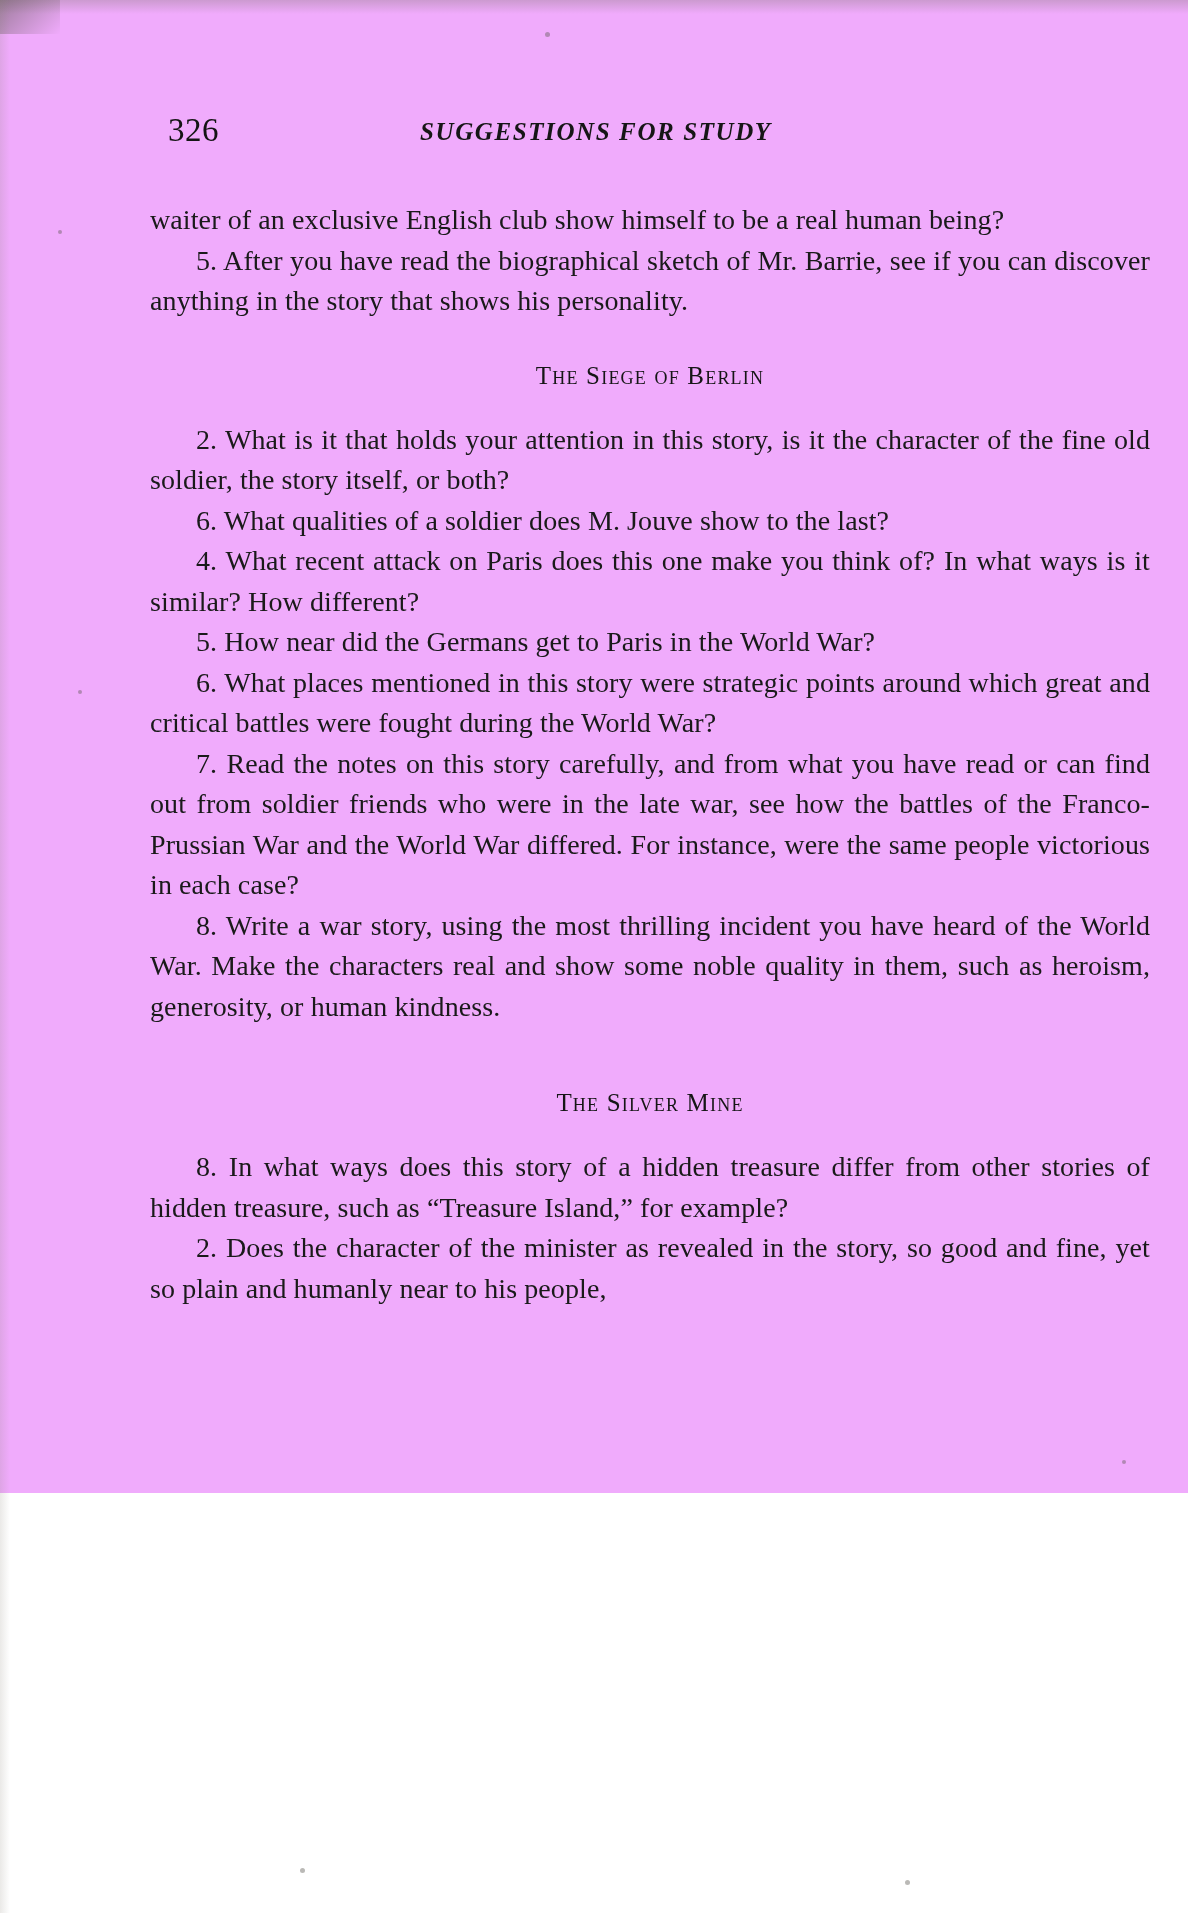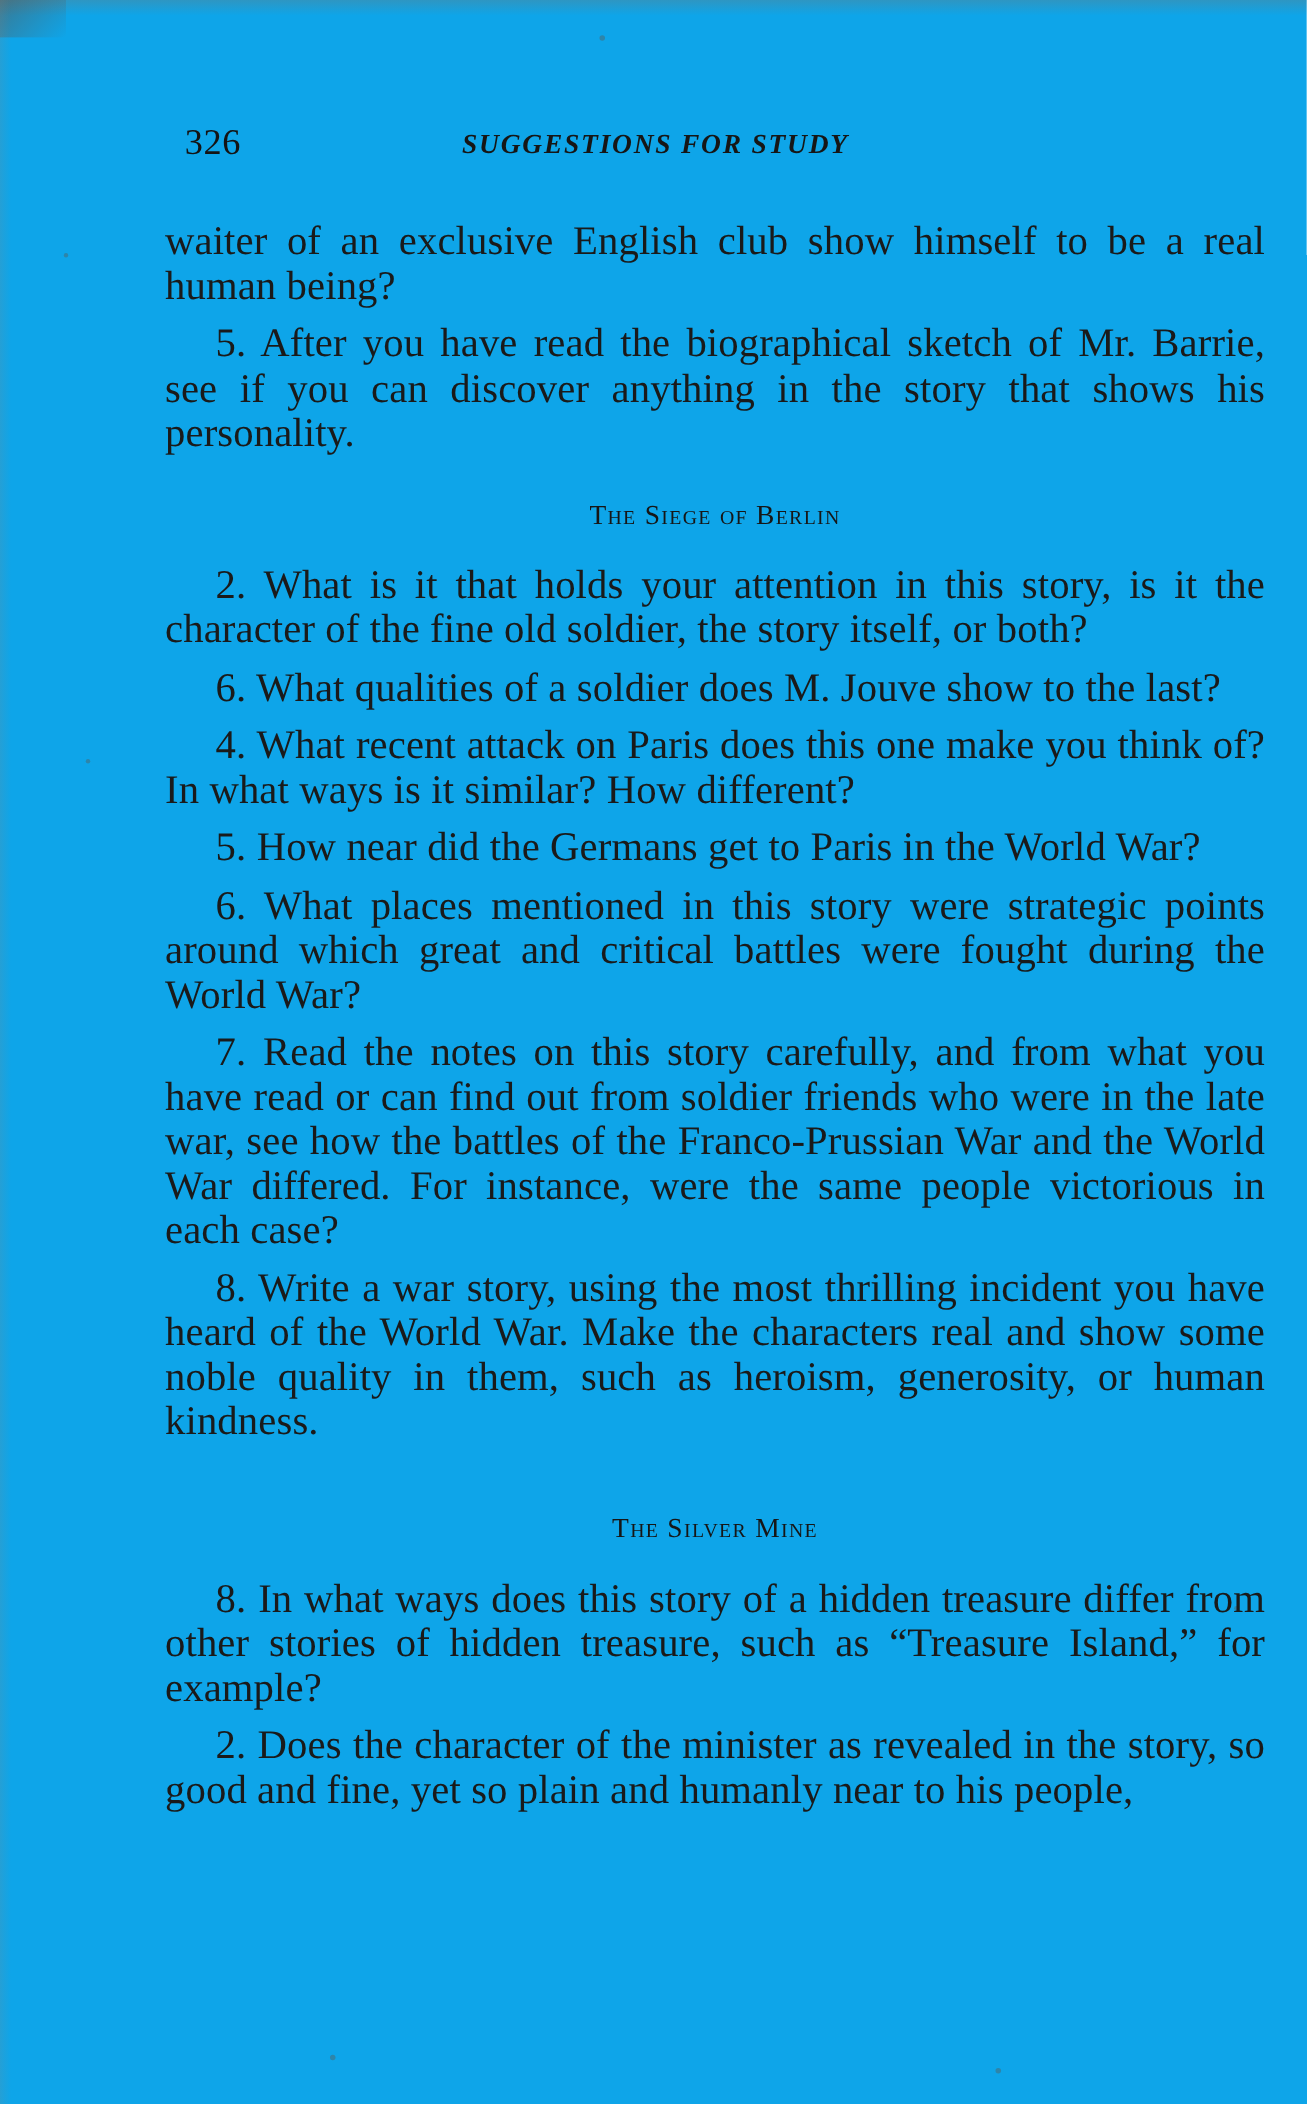--- a/index.html
+++ b/index.html
@@ -13,22 +13,22 @@
     position: relative;
     font-family: "Liberation Serif", serif;
     color: #1c1c1c;
     overflow: hidden;
   }
   .page {
     position: absolute;
     left: 0;
     top: 0;
     width: 1188px;
-    height: 1913px;
-    background: #0ea5e9;
+    height: 1493px;
+    background: #f0abfc;
   }
   
   .scan-edge-top {
     position: absolute;
     left: 0;
     top: 0;
     width: 1188px;
     height: 14px;
     background: linear-gradient(to bottom, rgba(120,115,105,0.30), rgba(255,255,255,0));
   }
@@ -90,30 +90,29 @@
 
   .body-col {
     position: absolute;
     left: 0;
     top: 200px;
     width: 1000px;
   }
 
   p {
     margin: 0;
-    font-size: 37px;
+    font-size: 28px;
     line-height: 40.5px;
     text-align: justify;
     text-align-last: left;
     color: #1a1a1a;
     letter-spacing: 0.1px;
   }
   p.indent {
     text-indent: 46px;
-    margin-top: 12px;
   }
 
   .section-title {
     margin: 40px 0 30px 0;
     text-align: center;
     font-size: 25px;
     letter-spacing: 1.2px;
     color: #161616;
   }
   .sc {

